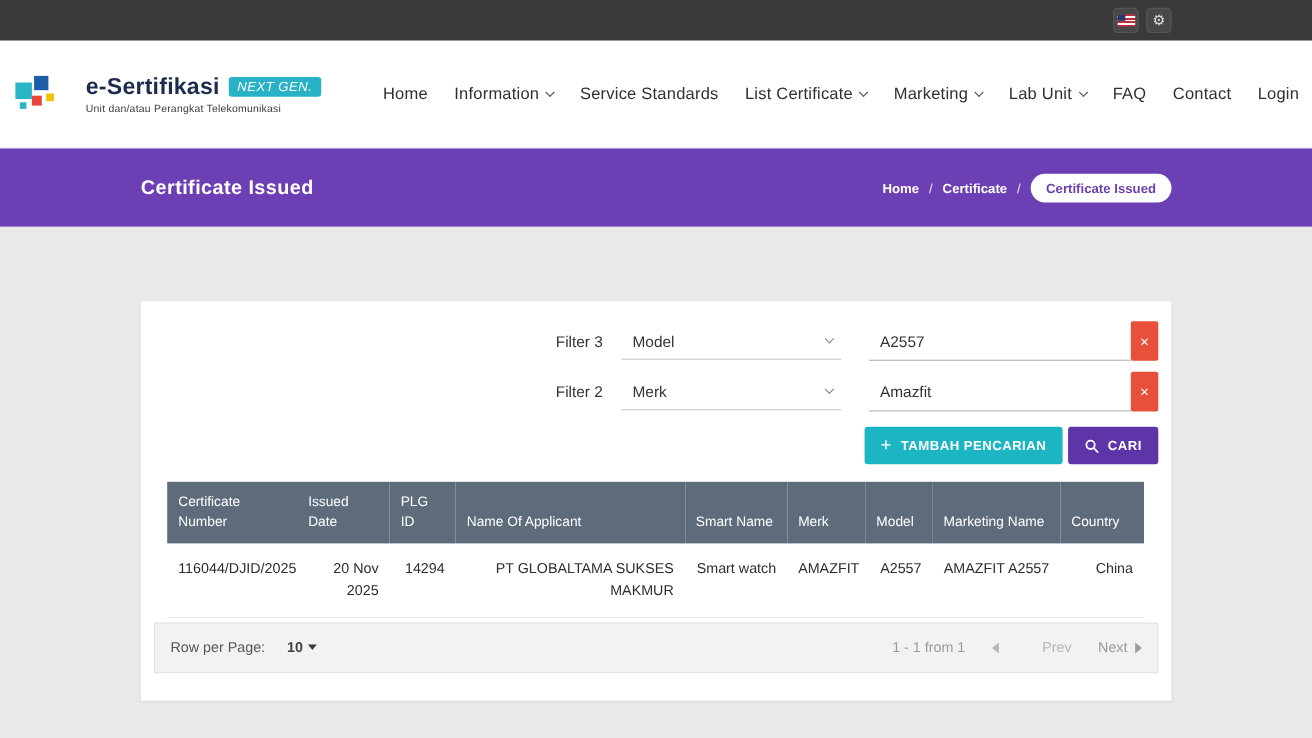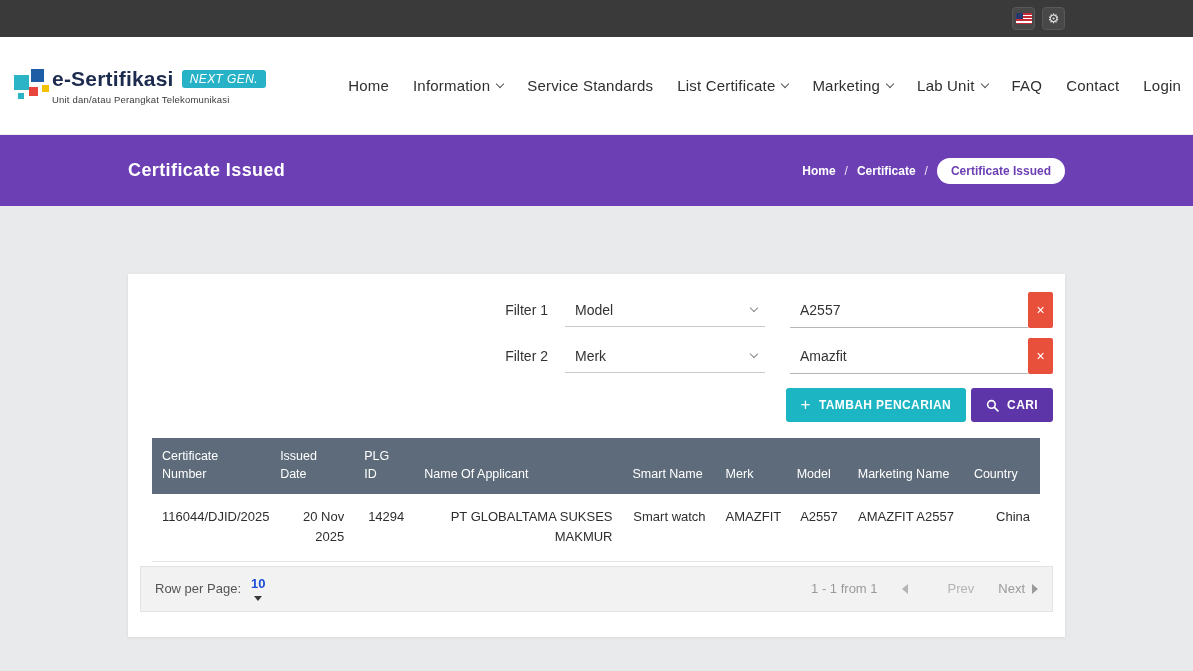--- a/index.html
+++ b/index.html
@@ -20,21 +20,21 @@
   .flag { width: 16px; height: 11px; border-radius: 1px; position: relative; display: inline-block;
     background: repeating-linear-gradient(#c62a36 0 1.6px, #ffffff 1.6px 3.2px); overflow: hidden; }
   .flag .canton { position: absolute; top: 0; left: 0; width: 7px; height: 6px; background: #27386e; }
   .gear { color: #e0e0e0; font-size: 13px; line-height: 1; }
 
   
   .header {
     height: 98px; background: #ffffff; border-bottom: 1px solid #ececec;
     display: flex; align-items: center; justify-content: space-between; padding: 0 12px;
   }
-  .logo { display: flex; align-items: center; gap: 0; cursor: pointer; }
+  .logo { display: flex; align-items: center; gap: 26px; cursor: pointer; }
   .logo-icon { width: 40px; height: 40px; position: relative; }
   .logo-icon .sq { position: absolute; display: block; }
   .s1 { left: 2px; top: 9px;  width: 15px; height: 15px; background: #2ab4c6; }
   .s2 { left: 19px; top: 3px; width: 13px; height: 13px; background: #1d5da5; }
   .s3 { left: 30px; top: 19px; width: 7px;  height: 7px;  background: #f2c200; }
   .s4 { left: 17px; top: 21px; width: 9px;  height: 9px;  background: #e8453c; }
   .s5 { left: 6px;  top: 27px; width: 6px;  height: 6px;  background: #2ab4c6; }
   .logo-row { display: flex; align-items: center; gap: 8px; }
   .logo-title { font-size: 21px; font-weight: bold; color: #1d2b4f; letter-spacing: 0.2px; }
   .logo-badge {
@@ -108,25 +108,25 @@
     font-size: 13px; color: #2e2e2e; text-align: right; vertical-align: top;
     padding: 13px 10px; line-height: 1.55; border-bottom: 1px solid #e6e6e6;
   }
   .result-table td:first-child { white-space: nowrap; }
 
   
   .table-footer {
     margin: 4px 12px 0; height: 46px; background: #f2f2f3; border: 1px solid #e3e3e3;
     display: flex; align-items: center; justify-content: space-between; padding: 0 14px;
   }
-  .rpp { display: flex; align-items: center; gap: 10px; }
+  .rpp { display: flex; align-items: center; gap: 20px; }
   .rpp-label { font-size: 13px; color: #555; }
   .rpp-value {
     background: none; border: none; cursor: pointer; display: flex; align-items: center; gap: 5px;
-    font-size: 13px; font-weight: bold; color: #1d4ed8; font-family: "Liberation Sans", sans-serif; flex-direction: column;
+    font-size: 13px; font-weight: bold; color: #404040; font-family: "Liberation Sans", sans-serif;
   }
   .tri-down { width: 0; height: 0; border-left: 4px solid transparent; border-right: 4px solid transparent; border-top: 5px solid #3a3a3a; }
   .pager { display: flex; align-items: center; gap: 24px; }
   .pg-summary { font-size: 13px; color: #9a9a9a; }
   .pg-prev, .pg-next {
     background: none; border: none; cursor: pointer; display: flex; align-items: center; gap: 7px;
     font-size: 13px; font-family: "Liberation Sans", sans-serif;
   }
   .pg-prev { color: #b5b5b5; gap: 40px; }
   .pg-next { color: #9a9a9a; }
@@ -213,21 +213,21 @@
         <span class="bc-sep">/</span>
         <span class="bc-pill">Certificate Issued</span>
       </div>
     </div>
   </div>
 
   <main class="main">
     <div class="card">
 
       <div class="filter-row">
-        <label class="f-label">Filter 1</label>
+        <label class="f-label">Filter 3</label>
         <div class="f-select">
           <span>Model</span>
           <i class="caret"></i>
         </div>
         <div class="f-input-wrap">
           <input class="f-input" value="A2557" style="">
           <button class="f-clear">×</button>
         </div>
       </div>
 

